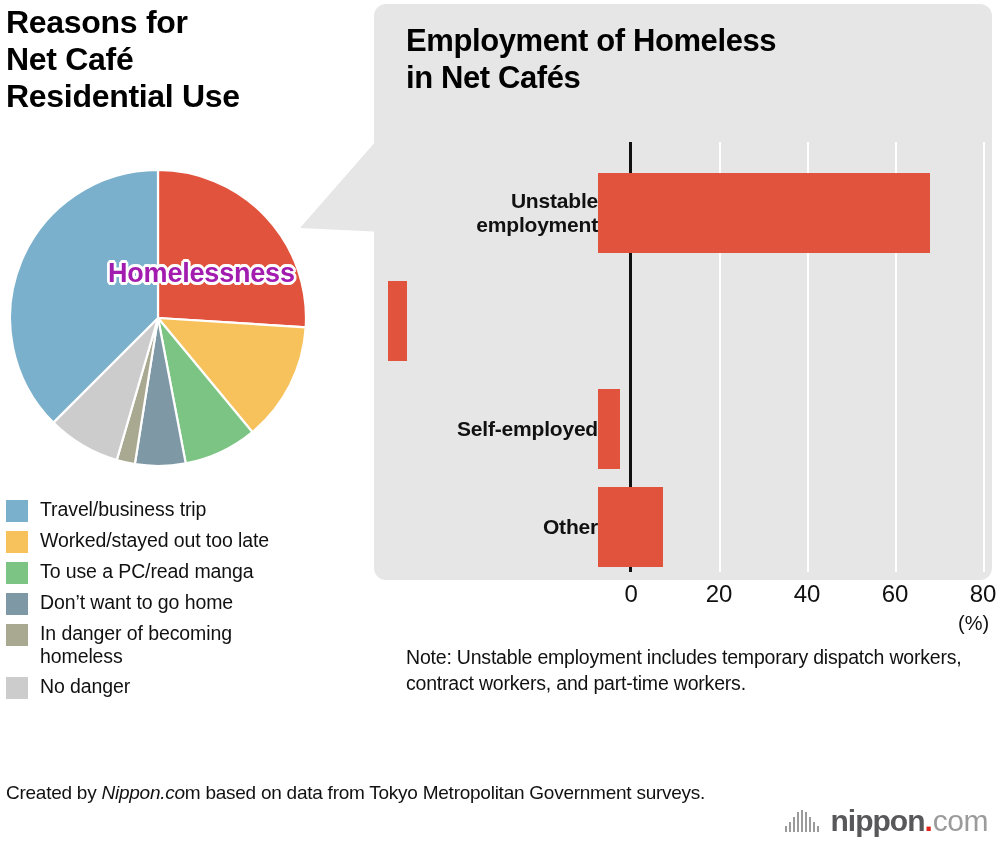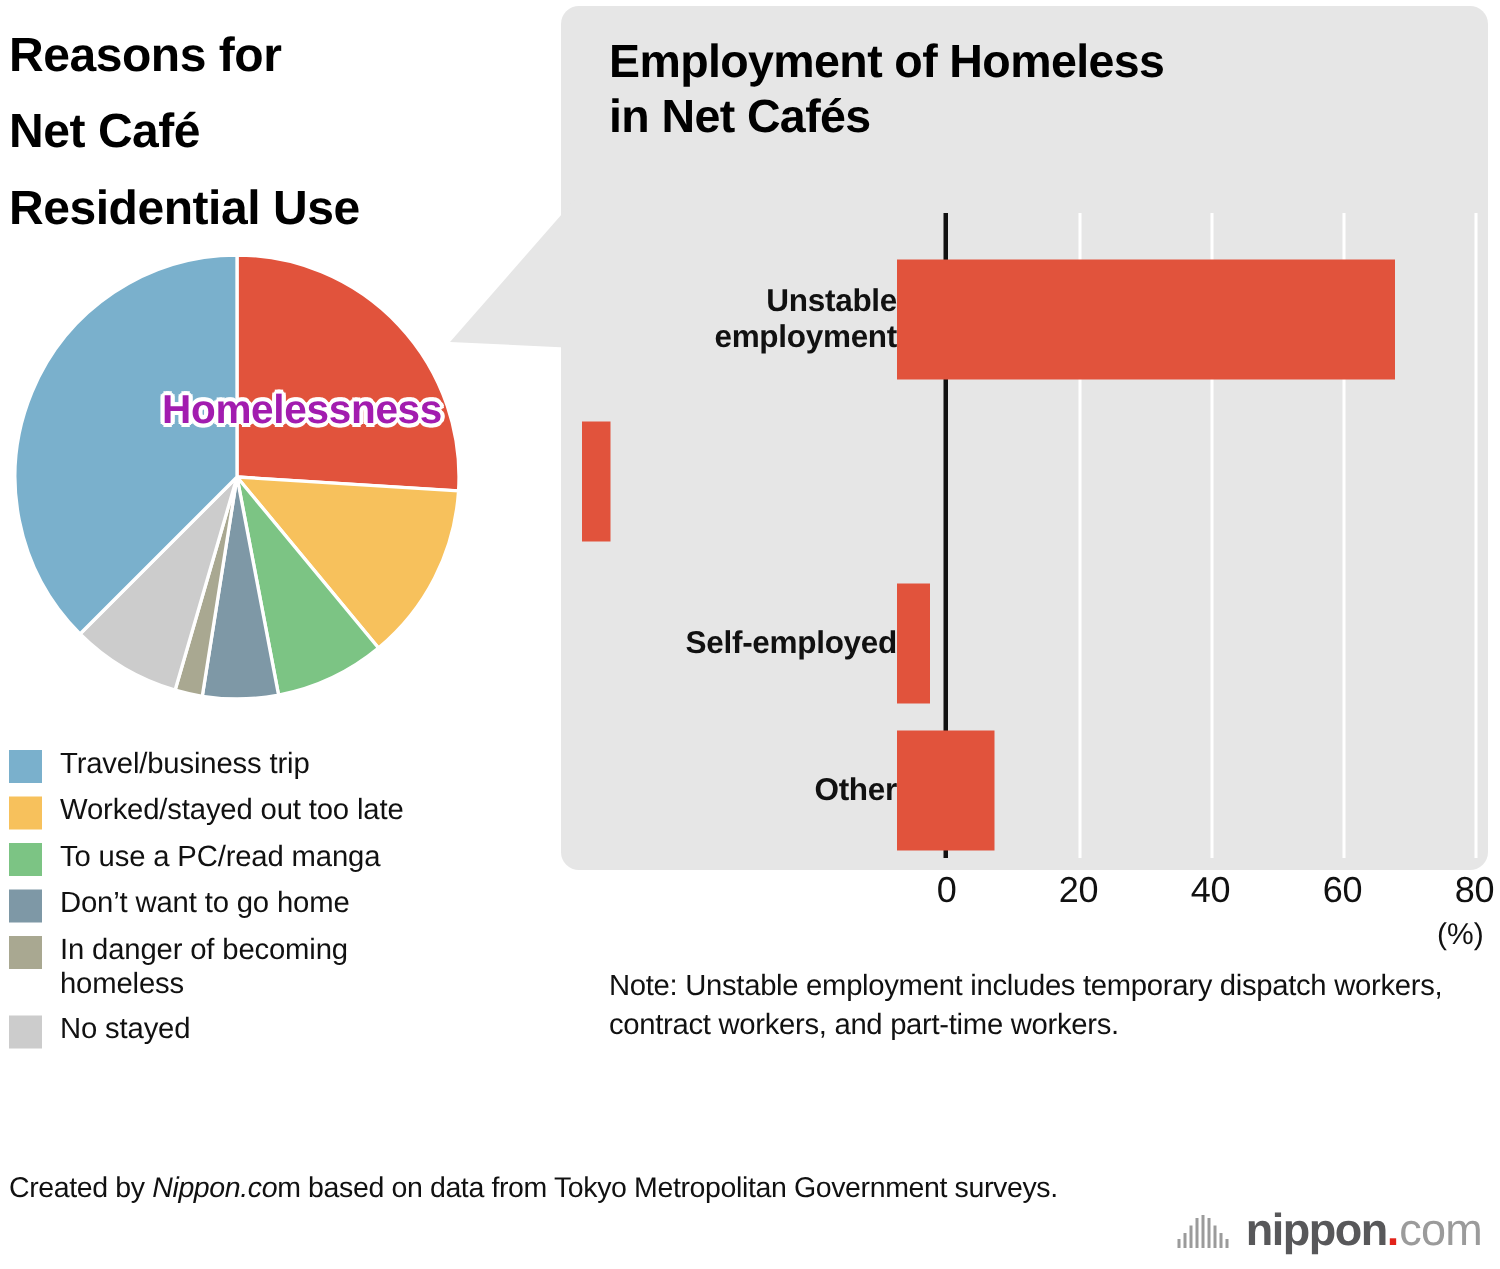--- a/index.html
+++ b/index.html
@@ -13,21 +13,21 @@
     -webkit-font-smoothing:antialiased;
   }
   .stage{position:absolute;left:0;top:0;width:1000px;height:846px;}
 
   
   #left-title{
     position:absolute;left:6px;top:4px;width:350px;
     font-size:32px;font-weight:bold;line-height:1.16;
     letter-spacing:-0.3px;color:#000;
   }
-  #left-title span{display:block;margin-top:14px;}
+  #left-title span{display:block;}
 
   
   #pie-wrap{position:absolute;left:8px;top:168px;width:300px;height:300px;}
   #pie-svg{display:block;}
   #pie-label{
     position:absolute;left:108px;top:258px;
     font-size:27px;font-weight:bold;color:#a21caf;
     letter-spacing:-0.2px;
     text-shadow:
        2.2px 0 0 #fff, -2.2px 0 0 #fff, 0 2.2px 0 #fff, 0 -2.2px 0 #fff,
@@ -204,21 +204,21 @@
     <div class="legend-row">
       <span class="legend-sw" style="background:#7e98a6;"></span>
       <span class="legend-lab">Don’t want to go home</span>
     </div>
     <div class="legend-row">
       <span class="legend-sw" style="background:#a9a891;"></span>
       <span class="legend-lab" style="max-width:270px;">In danger of becoming homeless</span>
     </div>
     <div class="legend-row">
       <span class="legend-sw" style="background:#cccccc;"></span>
-      <span class="legend-lab">No stayed</span>
+      <span class="legend-lab">No danger</span>
     </div>
   </div>
 
   <div id="credit">
     <span>Created by </span><i>Nippon.co</i><span>m based on data from Tokyo Metropolitan Government surveys.</span>
   </div>
 
   <div id="logo">
     <span id="logo-bars">
         <i style="height: 6px;"></i>

